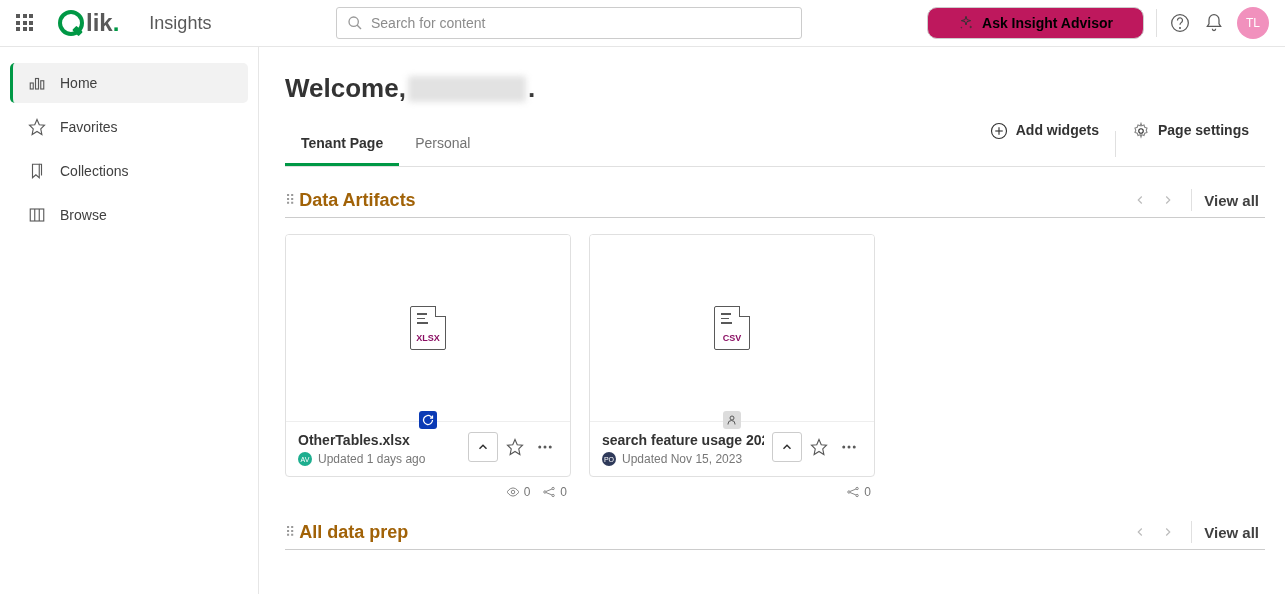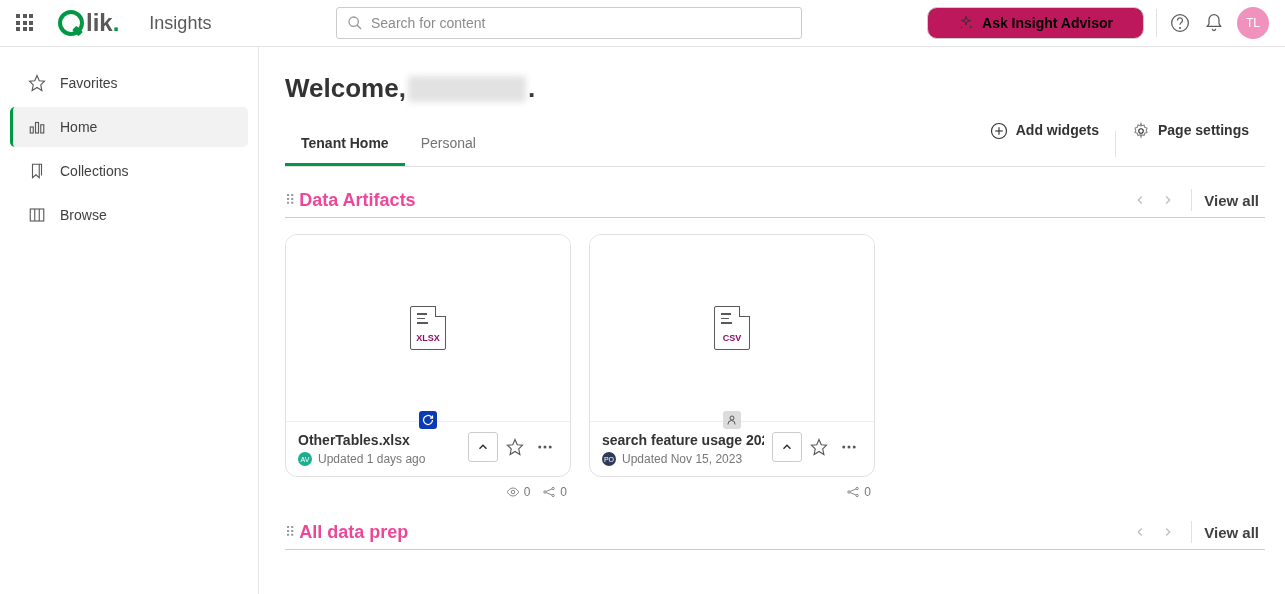--- a/index.html
+++ b/index.html
@@ -38,29 +38,29 @@
 .tabrow { display: flex; align-items: center; border-bottom: 1px solid #e0e0e0; }
 .tab { padding: 12px 16px; font-size: 14px; cursor: pointer; color: #737373; border-bottom: 3px solid transparent; }
 .tab.active { font-weight: 600; border-bottom-color: #009845; color: #333; }
 .tabrow .spacer { flex: 1; }
 .tabrow .action { display: flex; align-items: flex-start; gap: 8px; padding: 0 16px; cursor: pointer; font-size: 14px; color: #333; font-weight: 600; height: 44px; }
 .tabrow .vd { width: 1px; height: 26px; background: #e0e0e0; }
 
 .section { margin-top: 22px; }
 .section-head { display: flex; align-items: center; border-bottom: 1px solid #ccc; padding-bottom: 6px; }
 .drag { color: #999; margin-right: 6px; cursor: grab; font-size: 14px; letter-spacing: -2px; }
-.section-title { font-size: 18px; font-weight: 600; color: #ec4899; flex: 1; }
+.section-title { font-size: 18px; font-weight: 600; color: #a16207; flex: 1; }
 .arrows { display: flex; gap: 14px; color: #bbb; padding: 0 10px; }
 .arrows span { cursor: pointer; }
 .section-head .vd2 { width: 1px; height: 22px; background: #e0e0e0; margin: 0 6px; }
 .viewall { font-weight: 600; font-size: 15px; cursor: pointer; padding: 0 6px; }
 
 .cards { display: flex; gap: 18px; margin-top: 16px; }
 .card-wrap { display: flex; flex-direction: column; }
-.card { width: 286px; border: 1px solid #e0e0e0; border-radius: 12px; overflow: hidden; }
+.card { width: 286px; border: 1px solid #e0e0e0; border-radius: 4px; overflow: hidden; }
 .card-top { height: 186px; background: #fff; display: flex; align-items: center; justify-content: center; position: relative; }
 .file-icon { width: 36px; height: 44px; position: relative; }
 .file-body { width: 36px; height: 44px; border: 1.5px solid #595959; border-radius: 2px; position: relative; background: #fff; }
 .file-body::before { content: ''; position: absolute; top: -1px; right: -1px; width: 10px; height: 10px; background: #fff; border-left: 1.5px solid #595959; border-bottom: 1.5px solid #595959; }
 .file-body::after { content: ''; position: absolute; top: -1.5px; right: -1.5px; width: 0; height: 0; border-left: 10px solid transparent; border-top: 10px solid #fff; }
 .file-lines { position: absolute; top: 6px; left: 6px; right: 12px; }
 .file-lines span { display: block; height: 1.5px; background: #595959; margin-bottom: 3px; width: 60%; }
 .file-lines span:nth-child(2) { width: 50%; }
 .file-lines span:nth-child(3) { width: 70%; }
 .file-ext { position: absolute; bottom: 6px; left: 0; right: 0; text-align: center; font-size: 9px; font-weight: 700; color: #8a0e63; }
@@ -134,41 +134,41 @@
           <path d="M6 8a6 6 0 0112 0v5l2 3H4l2-3z"></path>
           <path d="M10 19a2 2 0 004 0"></path>
         </svg>
     </div>
     <div class="avatar">TL</div>
   </div>
 </div>
 
 <div class="layout">
   <div class="sidebar">
-    <div class="nav-item">
-      <div class="nav-icon">
-        <svg width="18" height="18" viewBox="0 0 24 24" fill="none" stroke="currentColor" stroke-width="1.5">
-            <polygon points="12 2 15 9 22 9.5 17 14.5 18.5 22 12 18 5.5 22 7 14.5 2 9.5 9 9"></polygon>
-          </svg>
-      </div>
-      <span>Favorites</span>
-    </div>
     <div class="nav-item active">
       <div class="nav-icon">
         <svg width="18" height="18" viewBox="0 0 24 24" fill="none" stroke="currentColor" stroke-width="1.5">
             <rect x="3" y="12" width="4" height="8"></rect>
             <rect x="10" y="6" width="4" height="14"></rect>
             <rect x="17" y="9" width="4" height="11"></rect>
           </svg>
       </div>
       <span>Home</span>
     </div>
     <div class="nav-item">
       <div class="nav-icon">
         <svg width="18" height="18" viewBox="0 0 24 24" fill="none" stroke="currentColor" stroke-width="1.5">
+            <polygon points="12 2 15 9 22 9.5 17 14.5 18.5 22 12 18 5.5 22 7 14.5 2 9.5 9 9"></polygon>
+          </svg>
+      </div>
+      <span>Favorites</span>
+    </div>
+    <div class="nav-item">
+      <div class="nav-icon">
+        <svg width="18" height="18" viewBox="0 0 24 24" fill="none" stroke="currentColor" stroke-width="1.5">
             <path d="M6 3h9v18l-4.5-4L6 21z"></path>
             <path d="M15 3h3v15"></path>
           </svg>
       </div>
       <span>Collections</span>
     </div>
     <div class="nav-item">
       <div class="nav-icon">
         <svg width="18" height="18" viewBox="0 0 24 24" fill="none" stroke="currentColor" stroke-width="1.5">
             <rect x="3" y="4" width="18" height="16"></rect>
@@ -181,21 +181,21 @@
   </div>
 
   <div class="main">
     <div class="welcome">
       <span>Welcome,</span>
       <span class="blur"></span>
       <span>.</span>
     </div>
 
     <div class="tabrow">
-      <div class="tab active">Tenant Home</div>
+      <div class="tab active">Tenant Page</div>
       <div class="tab">Personal</div>
       <div class="spacer"></div>
       <div class="action">
         <svg width="18" height="18" viewBox="0 0 24 24" fill="none" stroke="#333" stroke-width="1.5">
             <circle cx="12" cy="12" r="10"></circle>
             <line x1="12" y1="7" x2="12" y2="17"></line>
             <line x1="7" y1="12" x2="17" y2="12"></line>
           </svg>
         <span>Add widgets</span>
       </div>

